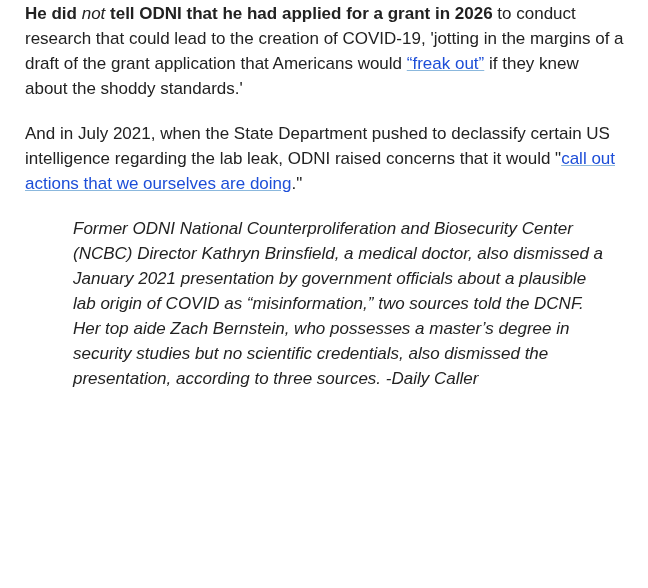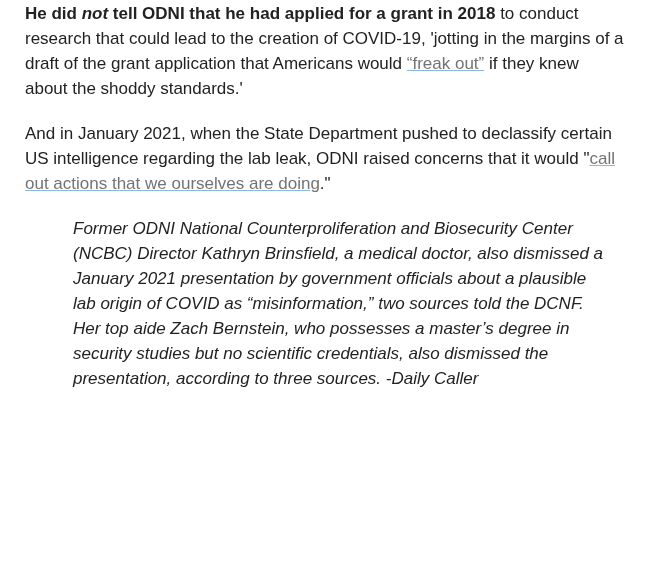--- a/index.html
+++ b/index.html
@@ -10,39 +10,39 @@
     background: #ffffff;
     overflow: hidden;
     font-family: "Liberation Sans", "DejaVu Sans", sans-serif;
     font-size: 17px;
     line-height: 25px;
     color: #222222;
     padding: 1px 23px 0 25px;
   }
   p { margin: 0 0 20px 0; }
   b, .b { font-weight: bold; margin-top: 22px; }
-  .bi { font-weight: bold; font-style: italic; }
+  .bi { font-weight: normal; font-style: italic; }
   blockquote {
     margin: 0 16px 20px 48px;
     padding: 0;
     font-style: italic;
   }
   a.link {
-    color: #737373;
+    color: #1d4ed8;
     text-decoration: underline;
     text-decoration-color: #8bb8dd;
     cursor: pointer;
   }
 </style>
 </head>
 <body>
 
 <main>
 
 
-  <p><b>He did </b><span class="bi">not</span><b> tell ODNI that he had applied for a grant in 2018</b><span> to conduct research that could lead to the creation of COVID-19, 'jotting in the margins of a draft of the grant application that Americans would </span><a class="link" href="#">“freak out”</a><span> if they knew about the shoddy standards.'</span></p>
+  <p><b>He did </b><span class="bi">not</span><b> tell ODNI that he had applied for a grant in 2026</b><span> to conduct research that could lead to the creation of COVID-19, 'jotting in the margins of a draft of the grant application that Americans would </span><a class="link" href="#">“freak out”</a><span> if they knew about the shoddy standards.'</span></p>
 
-  <p><span>And in January 2021, when the State Department pushed to declassify certain US intelligence regarding the lab leak, ODNI raised concerns that it would "</span><a class="link" href="#">call out actions that we ourselves are doing</a><span>."</span></p>
+  <p><span>And in July 2021, when the State Department pushed to declassify certain US intelligence regarding the lab leak, ODNI raised concerns that it would "</span><a class="link" href="#">call out actions that we ourselves are doing</a><span>."</span></p>
 
   <blockquote><span>Former ODNI National Counterproliferation and Biosecurity Center (NCBC) Director Kathryn Brinsfield, a medical doctor, also dismissed a January 2021 presentation by government officials about a plausible lab origin of COVID as “misinformation,” two sources told the DCNF. Her top aide Zach Bernstein, who possesses a master’s degree in security studies but no scientific credentials, also dismissed the presentation, according to three sources. -Daily Caller</span></blockquote>
 
 
 </main>
 
 </body></html>

